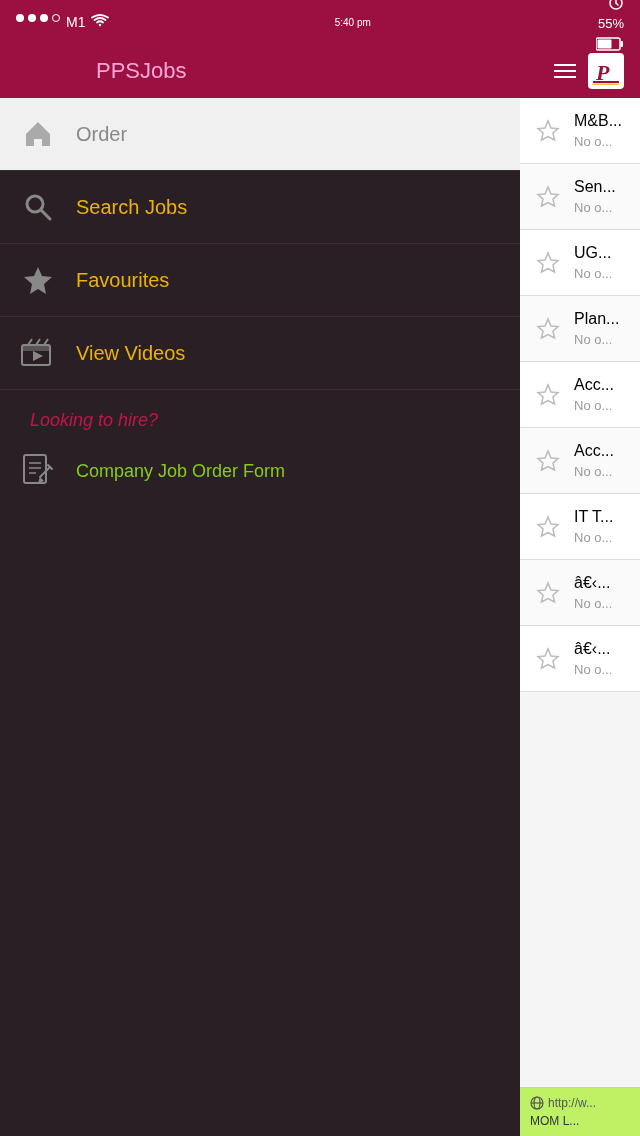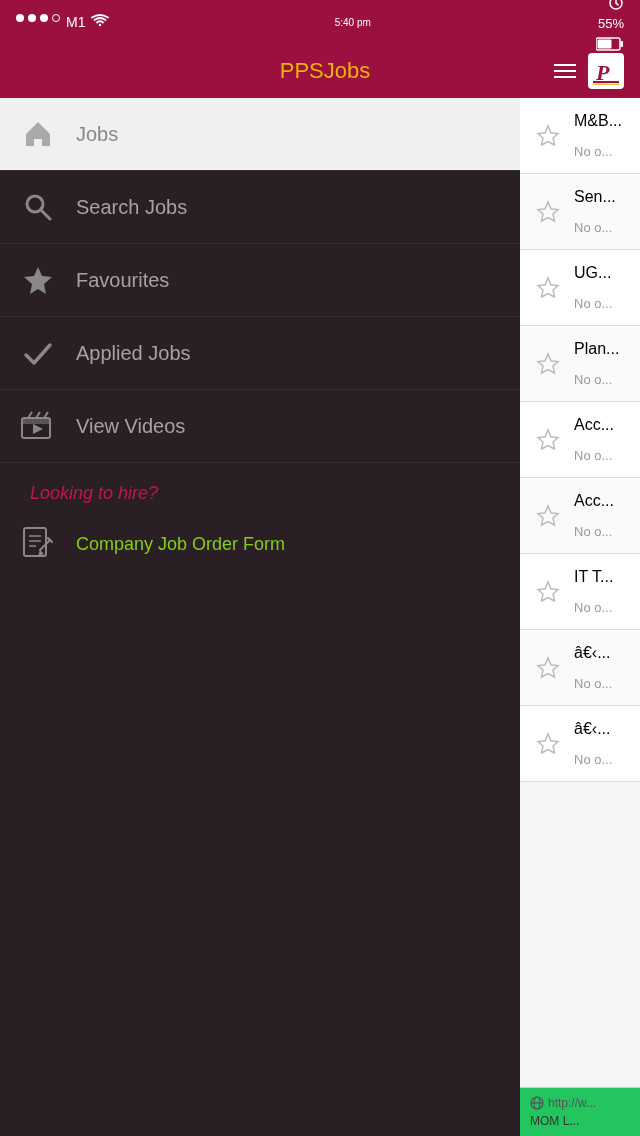--- a/index.html
+++ b/index.html
@@ -28,25 +28,25 @@
     
     .header {
       height: 54px;
       background: #9b1040;
       display: flex;
       align-items: center;
       justify-content: space-between;
       padding: 0 16px;
     }
     .header-title {
-      color: #eab308;
+      color: #f9a8d4;
       font-size: 22px;
       font-weight: 400;
       flex: 1;
-      text-align: center;
+      text-align: left;
     }
     .header-icons { display: flex; align-items: center; gap: 12px; }
     .hamburger-icon { display: flex; flex-direction: column; gap: 4px; cursor: pointer; }
     .hamburger-line { width: 22px; height: 2px; background: white; }
     .logo-badge {
       width: 36px; height: 36px;
       background: white;
       border-radius: 4px;
       display: flex; align-items: center; justify-content: center;
       overflow: hidden;
@@ -73,21 +73,21 @@
       align-items: center;
       padding: 18px 20px;
       border-bottom: 1px solid #3a2d32;
       cursor: pointer;
       gap: 20px;
     }
     .nav-item.home-item {
       background: #f0f0f0;
     }
     .nav-item.home-item .nav-label { color: #888; }
-    .nav-label { color: #a3a3a3; font-size: 20px; font-weight: 300; }
+    .nav-label { color: #eab308; font-size: 20px; font-weight: 300; }
     .nav-icon { width: 36px; height: 36px; display: flex; align-items: center; justify-content: center; flex-shrink: 0; }
 
     
     .hire-section {
       padding: 20px 20px 8px 20px;
     }
     .hire-label {
       color: #c0174a;
       font-size: 18px;
       font-style: italic;
@@ -137,21 +137,21 @@
       font-size: 16px;
       font-weight: 500;
       color: #000000;
       white-space: nowrap;
       overflow: hidden;
       text-overflow: ellipsis;
     }
     .job-sub {
       font-size: 13px;
       color: #999;
-      margin-top: 14px;
+      margin-top: 4px;
     }
     .bottom-url { font-size: 12px; color: #555; display: flex; align-items: center; gap: 4px; }
     .bottom-mom { font-size: 12px; color: #333; font-weight: 400; margin-top: 4px; }
   </style>
 </head>
 <body>
 
 <div class="status-bar">
   <div class="status-left">
     <div class="status-dots">
@@ -212,21 +212,21 @@
 <div class="main">
 
   <div class="sidebar">
 
     <div class="nav-item home-item">
       <div class="nav-icon">
         <svg width="32" height="32" viewBox="0 0 32 32">
           <path d="M4 16 L16 4 L28 16 L28 28 L20 28 L20 21 L12 21 L12 28 L4 28 Z" fill="#aaa"></path>
         </svg>
       </div>
-      <span class="nav-label">Jobs</span>
+      <span class="nav-label">Order</span>
     </div>
 
     <div class="nav-item">
       <div class="nav-icon">
         <svg width="32" height="32" viewBox="0 0 32 32">
           <circle cx="13" cy="13" r="8" stroke="#888" stroke-width="3" fill="none"></circle>
           <line x1="19" y1="19" x2="28" y2="28" stroke="#888" stroke-width="3" stroke-linecap="round"></line>
         </svg>
       </div>
       <span class="nav-label">Search Jobs</span>
@@ -234,28 +234,20 @@
 
     <div class="nav-item">
       <div class="nav-icon">
         <svg width="32" height="32" viewBox="0 0 32 32">
           <polygon points="16,3 20,12 30,13 22,20 24,30 16,25 8,30 10,20 2,13 12,12" fill="#888"></polygon>
         </svg>
       </div>
       <span class="nav-label">Favourites</span>
     </div>
 
-    <div class="nav-item">
-      <div class="nav-icon">
-        <svg width="32" height="32" viewBox="0 0 32 32">
-          <polyline points="4,18 12,26 28,8" stroke="#888" stroke-width="3.5" fill="none" stroke-linecap="round" stroke-linejoin="round"></polyline>
-        </svg>
-      </div>
-      <span class="nav-label">Applied Jobs</span>
-    </div>
 
     <div class="nav-item">
       <div class="nav-icon">
         <svg width="36" height="32" viewBox="0 0 36 32">
 
           <rect x="2" y="8" width="28" height="20" rx="2" stroke="#888" stroke-width="2" fill="none"></rect>
           <rect x="2" y="8" width="28" height="6" fill="#888" opacity="0.5"></rect>
 
           <polygon points="13,14 13,24 23,19" fill="#888"></polygon>
 
@@ -394,21 +386,21 @@
           </svg>
         </div>
         <div class="job-info">
           <div class="job-title">â€‹...</div>
           <div class="job-sub">No o...</div>
         </div>
       </div>
 
     </div>
 
-    <div style="position:absolute; bottom:0; right:0; width:120px; background:#22c55e; border-top:1px solid #ccc; padding:8px 10px;">
+    <div style="position:absolute; bottom:0; right:0; width:120px; background:#bef264; border-top:1px solid #ccc; padding:8px 10px;">
       <div class="bottom-url">
         <svg width="14" height="14" viewBox="0 0 14 14">
           <circle cx="7" cy="7" r="6" stroke="#555" stroke-width="1.2" fill="none"></circle>
           <ellipse cx="7" cy="7" rx="3" ry="6" stroke="#555" stroke-width="1.2" fill="none"></ellipse>
           <line x1="1" y1="7" x2="13" y2="7" stroke="#555" stroke-width="1.2"></line>
         </svg>
         <span>http://w...</span>
       </div>
       <div class="bottom-mom">MOM L...</div>
     </div>

